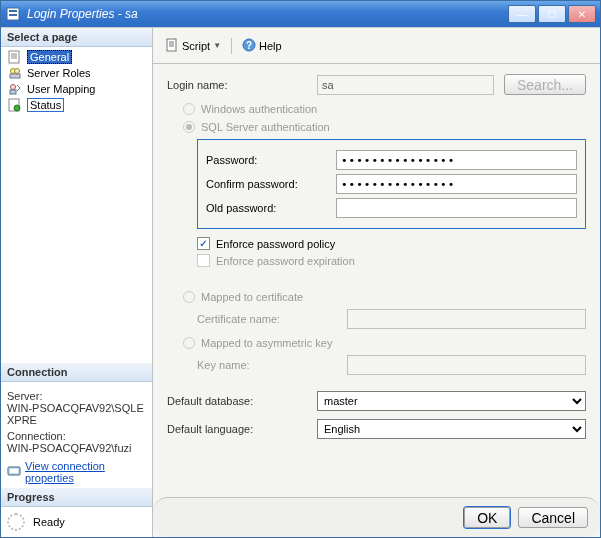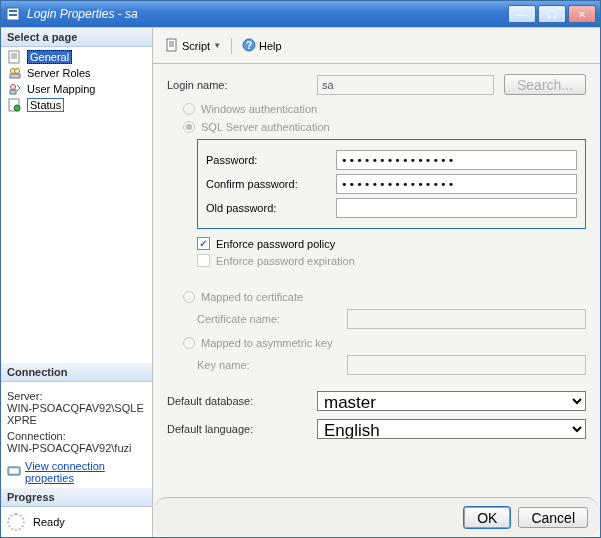--- a/index.html
+++ b/index.html
@@ -60,21 +60,21 @@
 .pwd-row { display: flex; align-items: center; margin: 4px 0; }
 .pwd-row .plbl { width: 130px; }
 .pwd-input { flex: 1; height: 20px; border: 1px solid #a7a7a7; background: #fff; padding: 0 4px; font-family: monospace; letter-spacing: 1px; font-size: 11px; }
 
 .chk-row { display: flex; align-items: center; gap: 6px; margin: 4px 0 4px 30px; }
 .chk-row.disabled { color: #999; }
 .chk-box { width: 13px; height: 13px; border: 1px solid #888; background: #fff; display: flex; align-items: center; justify-content: center; font-size: 10px; }
 .chk-box.checked::after { content: "✓"; color: #2b6cc4; font-weight: bold; line-height: 1; }
 .chk-row.disabled .chk-box { border-color: #ccc; }
 
-.sel { flex: 1; height: 20px; border: 1px solid #7a7a7a; background: #fff; font-size: 17px; padding: 0 2px; }
+.sel { flex: 1; height: 20px; border: 1px solid #7a7a7a; background: #fff; font-size: 11px; padding: 0 2px; }
 
 .btn-bar { height: 40px; border-top: 1px solid #c0c0c0; background: #f0f0ec; display: flex; align-items: center; justify-content: flex-end; gap: 8px; padding: 0 12px; border-radius: 15px; }
 .btn-bar .btn.primary { box-shadow: 0 0 0 1px #2a6fc9; }
 
 .ico-svg { width: 16px; height: 16px; }
 </style>
 </head>
 <body>
 
 <div class="window">

